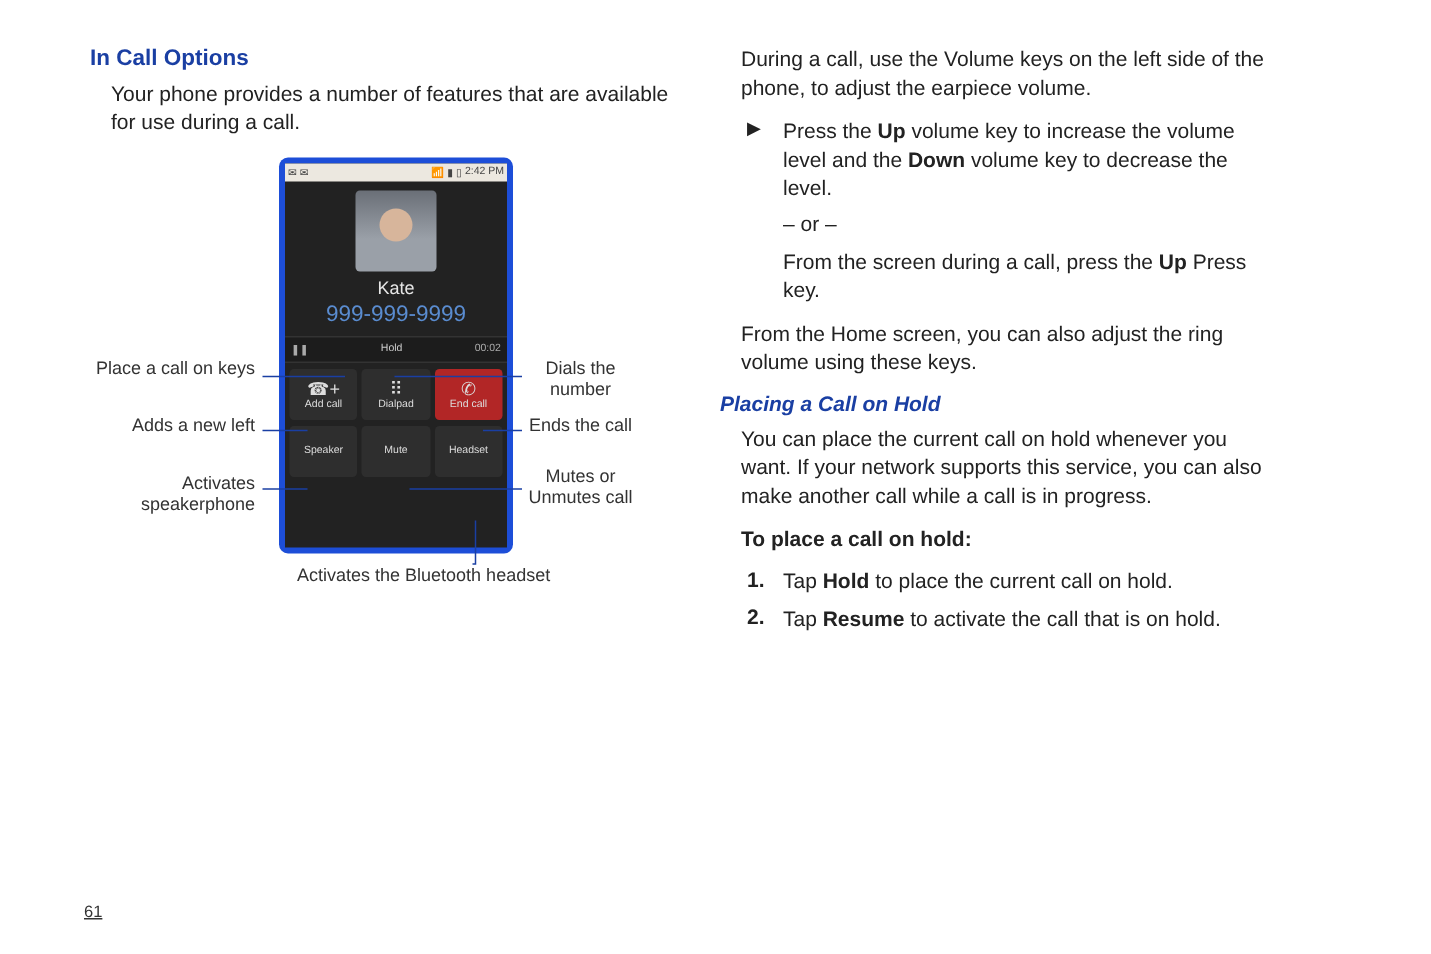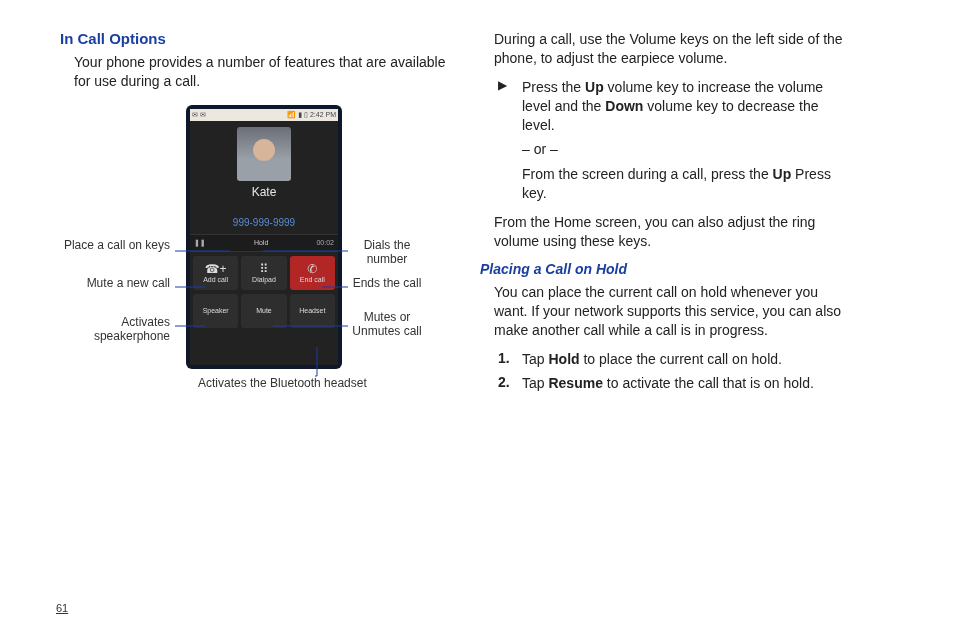--- a/index.html
+++ b/index.html
@@ -88,21 +88,21 @@
     width: 400px;
     height: 360px;
     margin-top: 8px;
   }
   .phone {
     position: absolute;
     left: 126px;
     top: 4px;
     width: 156px;
     height: 264px;
-    background: #0f172a;
+    background: #1d4ed8;
     border-radius: 6px;
     padding: 4px;
     box-sizing: border-box;
   }
   .screen {
     width: 100%;
     height: 100%;
     background: #222;
     display: flex;
     flex-direction: column;
@@ -145,22 +145,22 @@
   }
   .name {
     text-align: center;
     color: #e6e6e6;
     font-size: 12px;
     margin-top: 4px;
   }
   .num {
     text-align: center;
     color: #5a8cd0;
-    font-size: 10px;
-    margin-top: 18px;
+    font-size: 15px;
+    margin-top: 2px;
   }
   .holdbar {
     margin-top: 6px;
     height: 16px;
     background: #1c1c1c;
     border-top: 1px solid #333;
     border-bottom: 1px solid #333;
     display: flex;
     align-items: center;
     color: #aaa;
@@ -281,21 +281,21 @@
 
         <path class="leader" d="M288 150 H203"></path>
         <path class="leader" d="M288 186 H262"></path>
         <path class="leader" d="M288 225 H213"></path>
 
         <path class="leader" d="M257 246 V275 H255"></path>
       </svg>
 
       <div class="callouts">
         <div class="label" style="left:0; top:138px;">Place a call on keys</div>
-        <div class="label" style="left:0; top:176px;">Mute a new call</div>
+        <div class="label" style="left:0; top:176px;">Adds a new left</div>
         <div class="label" style="left:0; top:215px;">Activates speakerphone</div>
         <div class="label right" style="left:292px; top:138px; width:70px;">Dials the number</div>
         <div class="label right" style="left:292px; top:176px; width:70px;">Ends the call</div>
         <div class="label right" style="left:292px; top:210px; width:70px;">Mutes or Unmutes call</div>
         <div class="label center" style="left:138px; top:276px;">Activates the Bluetooth headset</div>
       </div>
     </div>
   </div>
 
   <div class="col">
@@ -309,20 +309,21 @@
         <div>– or –</div>
         <div style="height:6px"></div>
         <span>From the screen during a call, press the </span><b>Up</b><span> Press key.</span>
       </div>
     </div>
 
     <p class="indent" style="margin-top:10px;">From the Home screen, you can also adjust the ring volume using these keys.</p>
 
     <h4 class="h-blue-italic">Placing a Call on Hold</h4>
     <p class="indent">You can place the current call on hold whenever you want. If your network supports this service, you can also make another call while a call is in progress.</p>
+    <p class="indent"><b>To place a call on hold:</b></p>
 
     <div class="num-list">
       <div class="marker">1.</div>
       <div class="content"><span>Tap </span><b>Hold</b><span> to place the current call on hold.</span></div>
     </div>
     <div class="num-list">
       <div class="marker">2.</div>
       <div class="content"><span>Tap </span><b>Resume</b><span> to activate the call that is on hold.</span></div>
     </div>
   </div>

